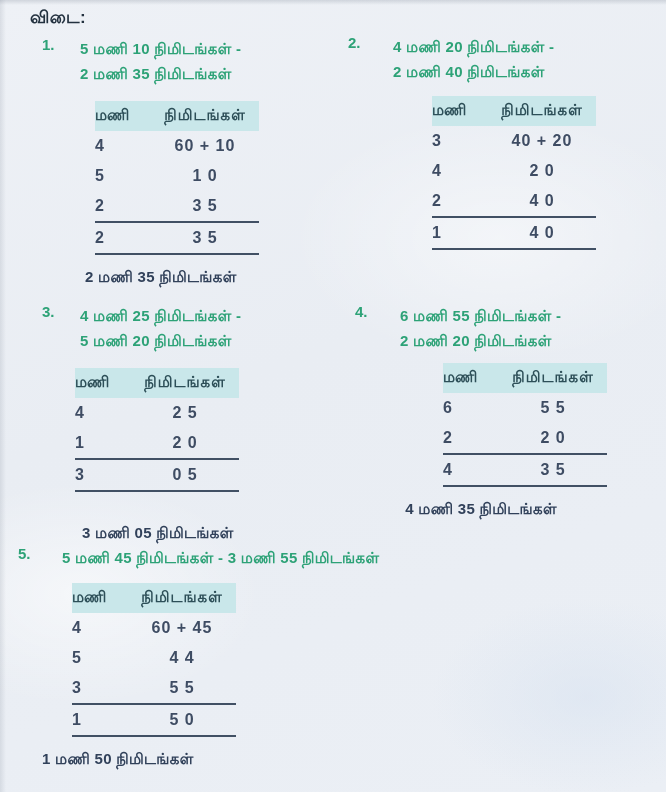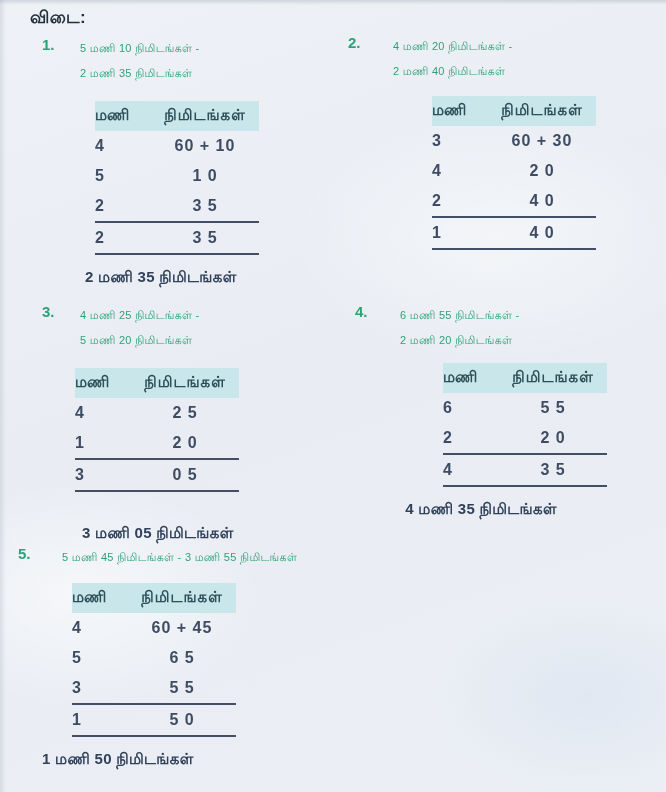--- a/index.html
+++ b/index.html
@@ -37,21 +37,21 @@
   #prob-4{left:18px;top:545px;}
 
   .problem-head{display:flex;align-items:flex-start;}
   .problem-number{
     font-weight:bold;color:#2da277;font-size:15px;width:38px;flex:0 0 auto;
   }
   #prob-1 .problem-number{width:45px;}
   #prob-3 .problem-number{width:45px;}
   #prob-4 .problem-number{width:44px;}
   .statement-line{
-    color:#2da277;font-weight:normal;font-size:11px;line-height:25px;letter-spacing:.3px;
+    color:#2da277;font-weight:bold;font-size:15px;line-height:25px;letter-spacing:.3px;
     white-space:nowrap;
   }
 
   .work-table{
     width:164px;margin-top:15px;
     font-size:16px;font-weight:bold;color:#3e4c63;
   }
   #prob-0 .work-table{margin-left:53px;}
   #prob-1 .work-table{margin-left:84px;margin-top:12px;}
   #prob-2 .work-table{margin-left:33px;}
@@ -128,21 +128,21 @@
         </div>
     </div>
     <div class="work-table">
       <div class="thead">
           <span class="col-h">மணி</span>
           <span class="col-m">நிமிடங்கள்</span>
         </div>
       <div class="tbody">
           <div class="trow">
             <span class="col-h">3</span>
-            <span class="col-m">60 + 30</span>
+            <span class="col-m">40 + 20</span>
           </div>
           <div class="trow">
             <span class="col-h">4</span>
             <span class="col-m">2 0</span>
           </div>
           <div class="trow ruled">
             <span class="col-h">2</span>
             <span class="col-m">4 0</span>
           </div>
           <div class="trow ruled">
@@ -227,21 +227,21 @@
           <span class="col-h">மணி</span>
           <span class="col-m">நிமிடங்கள்</span>
         </div>
       <div class="tbody">
           <div class="trow">
             <span class="col-h">4</span>
             <span class="col-m">60 + 45</span>
           </div>
           <div class="trow">
             <span class="col-h">5</span>
-            <span class="col-m">6 5</span>
+            <span class="col-m">4 4</span>
           </div>
           <div class="trow ruled">
             <span class="col-h">3</span>
             <span class="col-m">5 5</span>
           </div>
           <div class="trow ruled">
             <span class="col-h">1</span>
             <span class="col-m">5 0</span>
           </div>
         </div>

